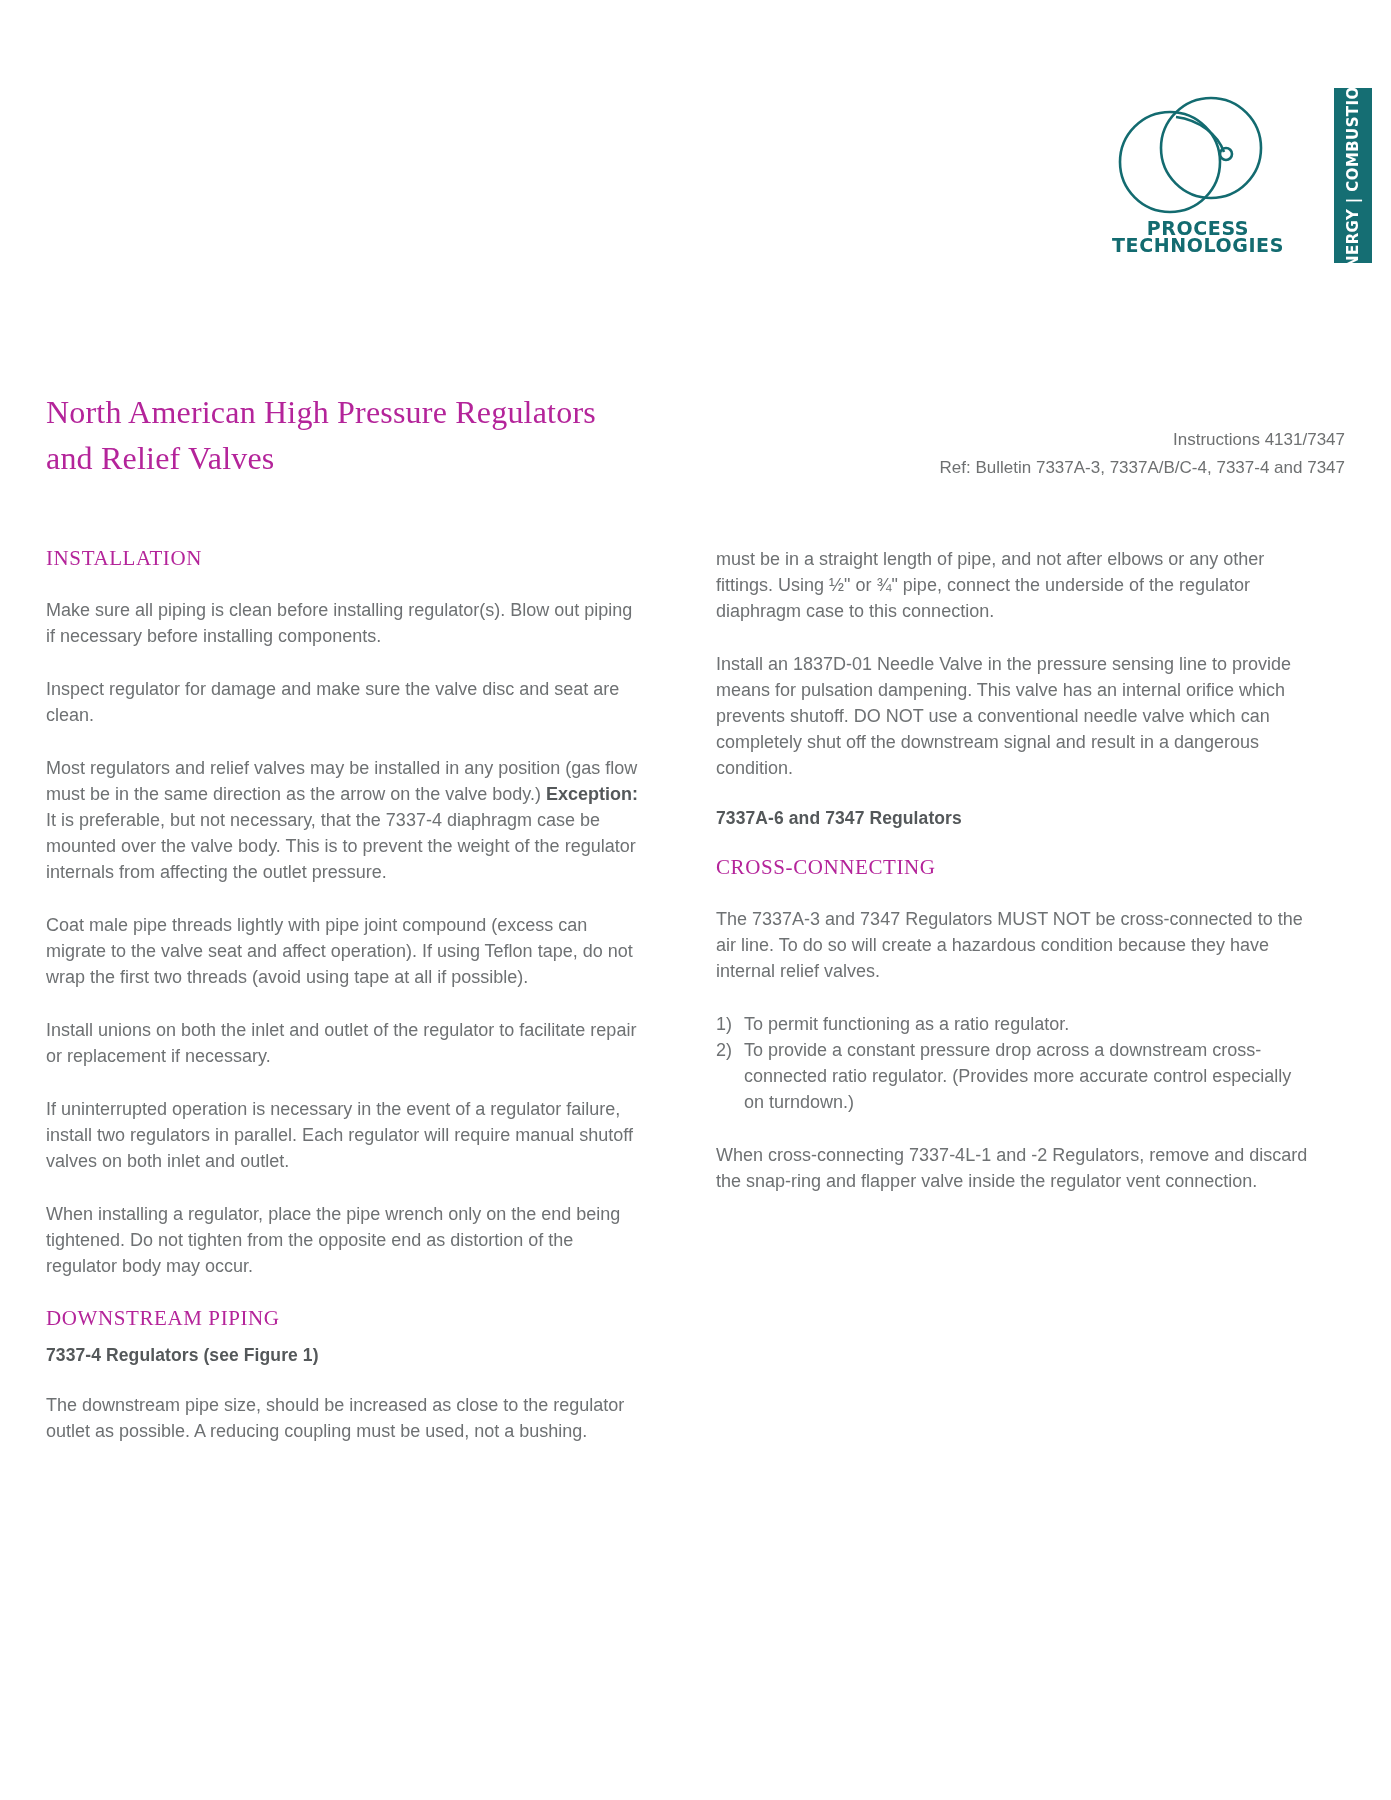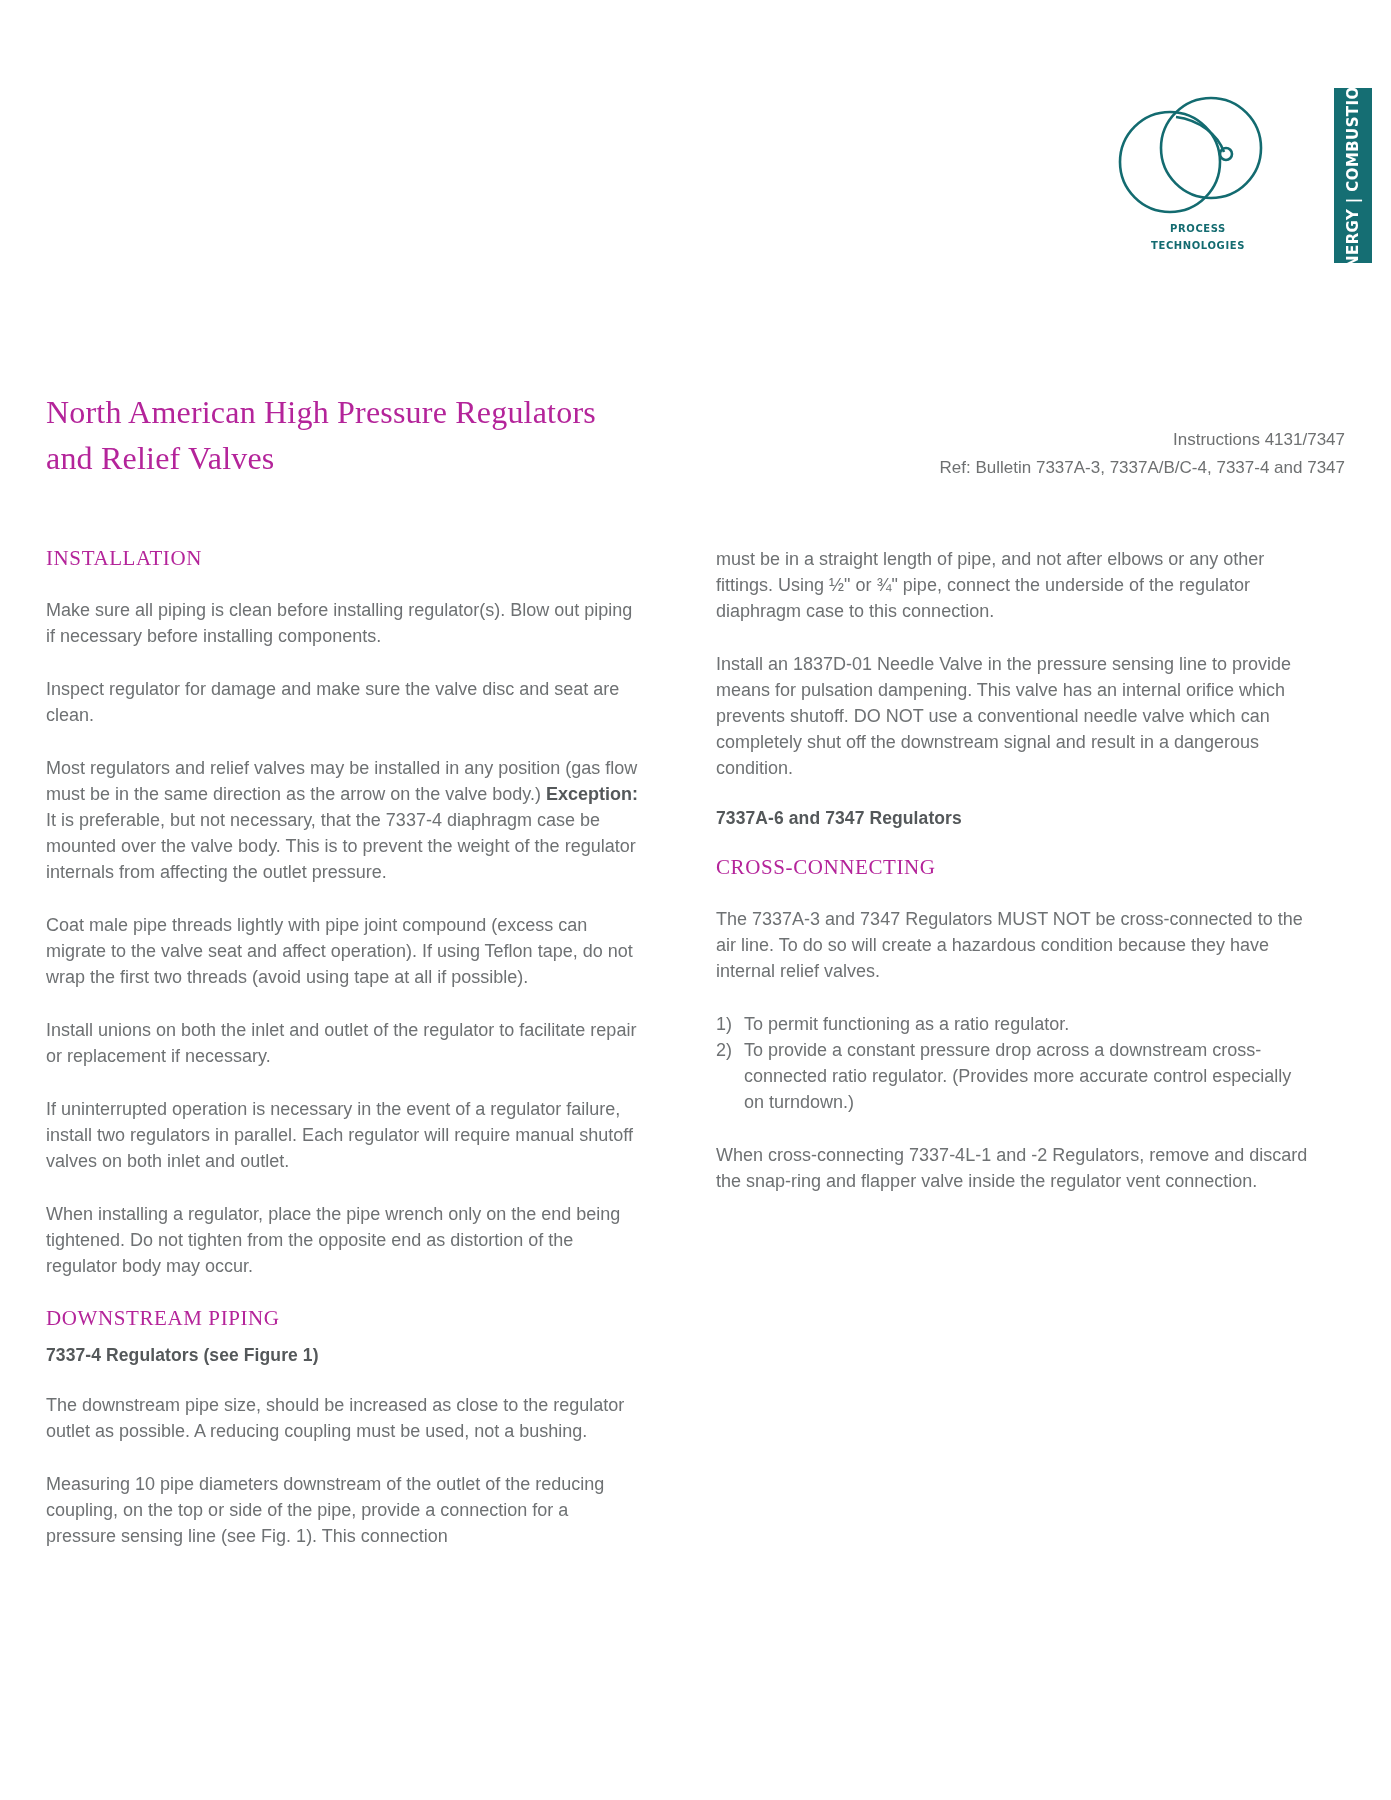--- a/index.html
+++ b/index.html
@@ -81,21 +81,21 @@
   .pt-circles { display: block; }
   .pt-text {
     position: absolute;
     left: 0;
     top: 130px;
     width: 180px;
     text-align: center;
     color: #136b70;
     font-family: "DejaVu Sans", sans-serif;
     font-weight: bold;
-    font-size: 10px;
+    font-size: 19px;
     letter-spacing: 0.6px;
     line-height: 17px;
   }
 
   .energy-tab {
     position: absolute;
     left: 1334px;
     top: 88px;
     width: 38px;
     height: 175px;
@@ -262,21 +262,20 @@
 
     <p class="body">Coat male pipe threads lightly with pipe joint compound (excess can migrate to the valve seat and affect operation). If using Teflon tape, do not wrap the first two threads (avoid using tape at all if possible).</p>
     <p class="body">Install unions on both the inlet and outlet of the regulator to facilitate repair or replacement if necessary.</p>
     <p class="body">If uninterrupted operation is necessary in the event of a regulator failure, install two regulators in parallel. Each regulator will require manual shutoff valves on both inlet and outlet.</p>
     <p class="body">When installing a regulator, place the pipe wrench only on the end being tightened. Do not tighten from the opposite end as distortion of the regulator body may occur.</p>
 
     <h2 class="section tight">DOWNSTREAM PIPING</h2>
     <h3 class="sub">7337-4 Regulators (see Figure 1)</h3>
 
     <p class="body">The downstream pipe size, should be increased as close to the regulator outlet as possible. A reducing coupling must be used, not a bushing.</p>
-    <p class="body last">Measuring 10 pipe diameters downstream of the outlet of the reducing coupling, on the top or side of the pipe, provide a connection for a pressure sensing line (see Fig. 1). This connection</p>
   </div>
 
   <div class="col col-right">
     <p class="body">must be in a straight length of pipe, and not after elbows or any other fittings. Using ½" or ¾" pipe, connect the underside of the regulator diaphragm case to this connection.</p>
     <p class="body">Install an 1837D-01 Needle Valve in the pressure sensing line to provide means for pulsation dampening. This valve has an internal orifice which prevents shutoff. DO NOT use a conventional needle valve which can completely shut off the downstream signal and result in a dangerous condition.</p>
 
     <h3 class="sub">7337A-6 and 7347 Regulators</h3>
 
     <h2 class="section">CROSS-CONNECTING</h2>
     <p class="body">The 7337A-3 and 7347 Regulators MUST NOT be cross-connected to the air line. To do so will create a hazardous condition because they have internal relief valves.</p>

